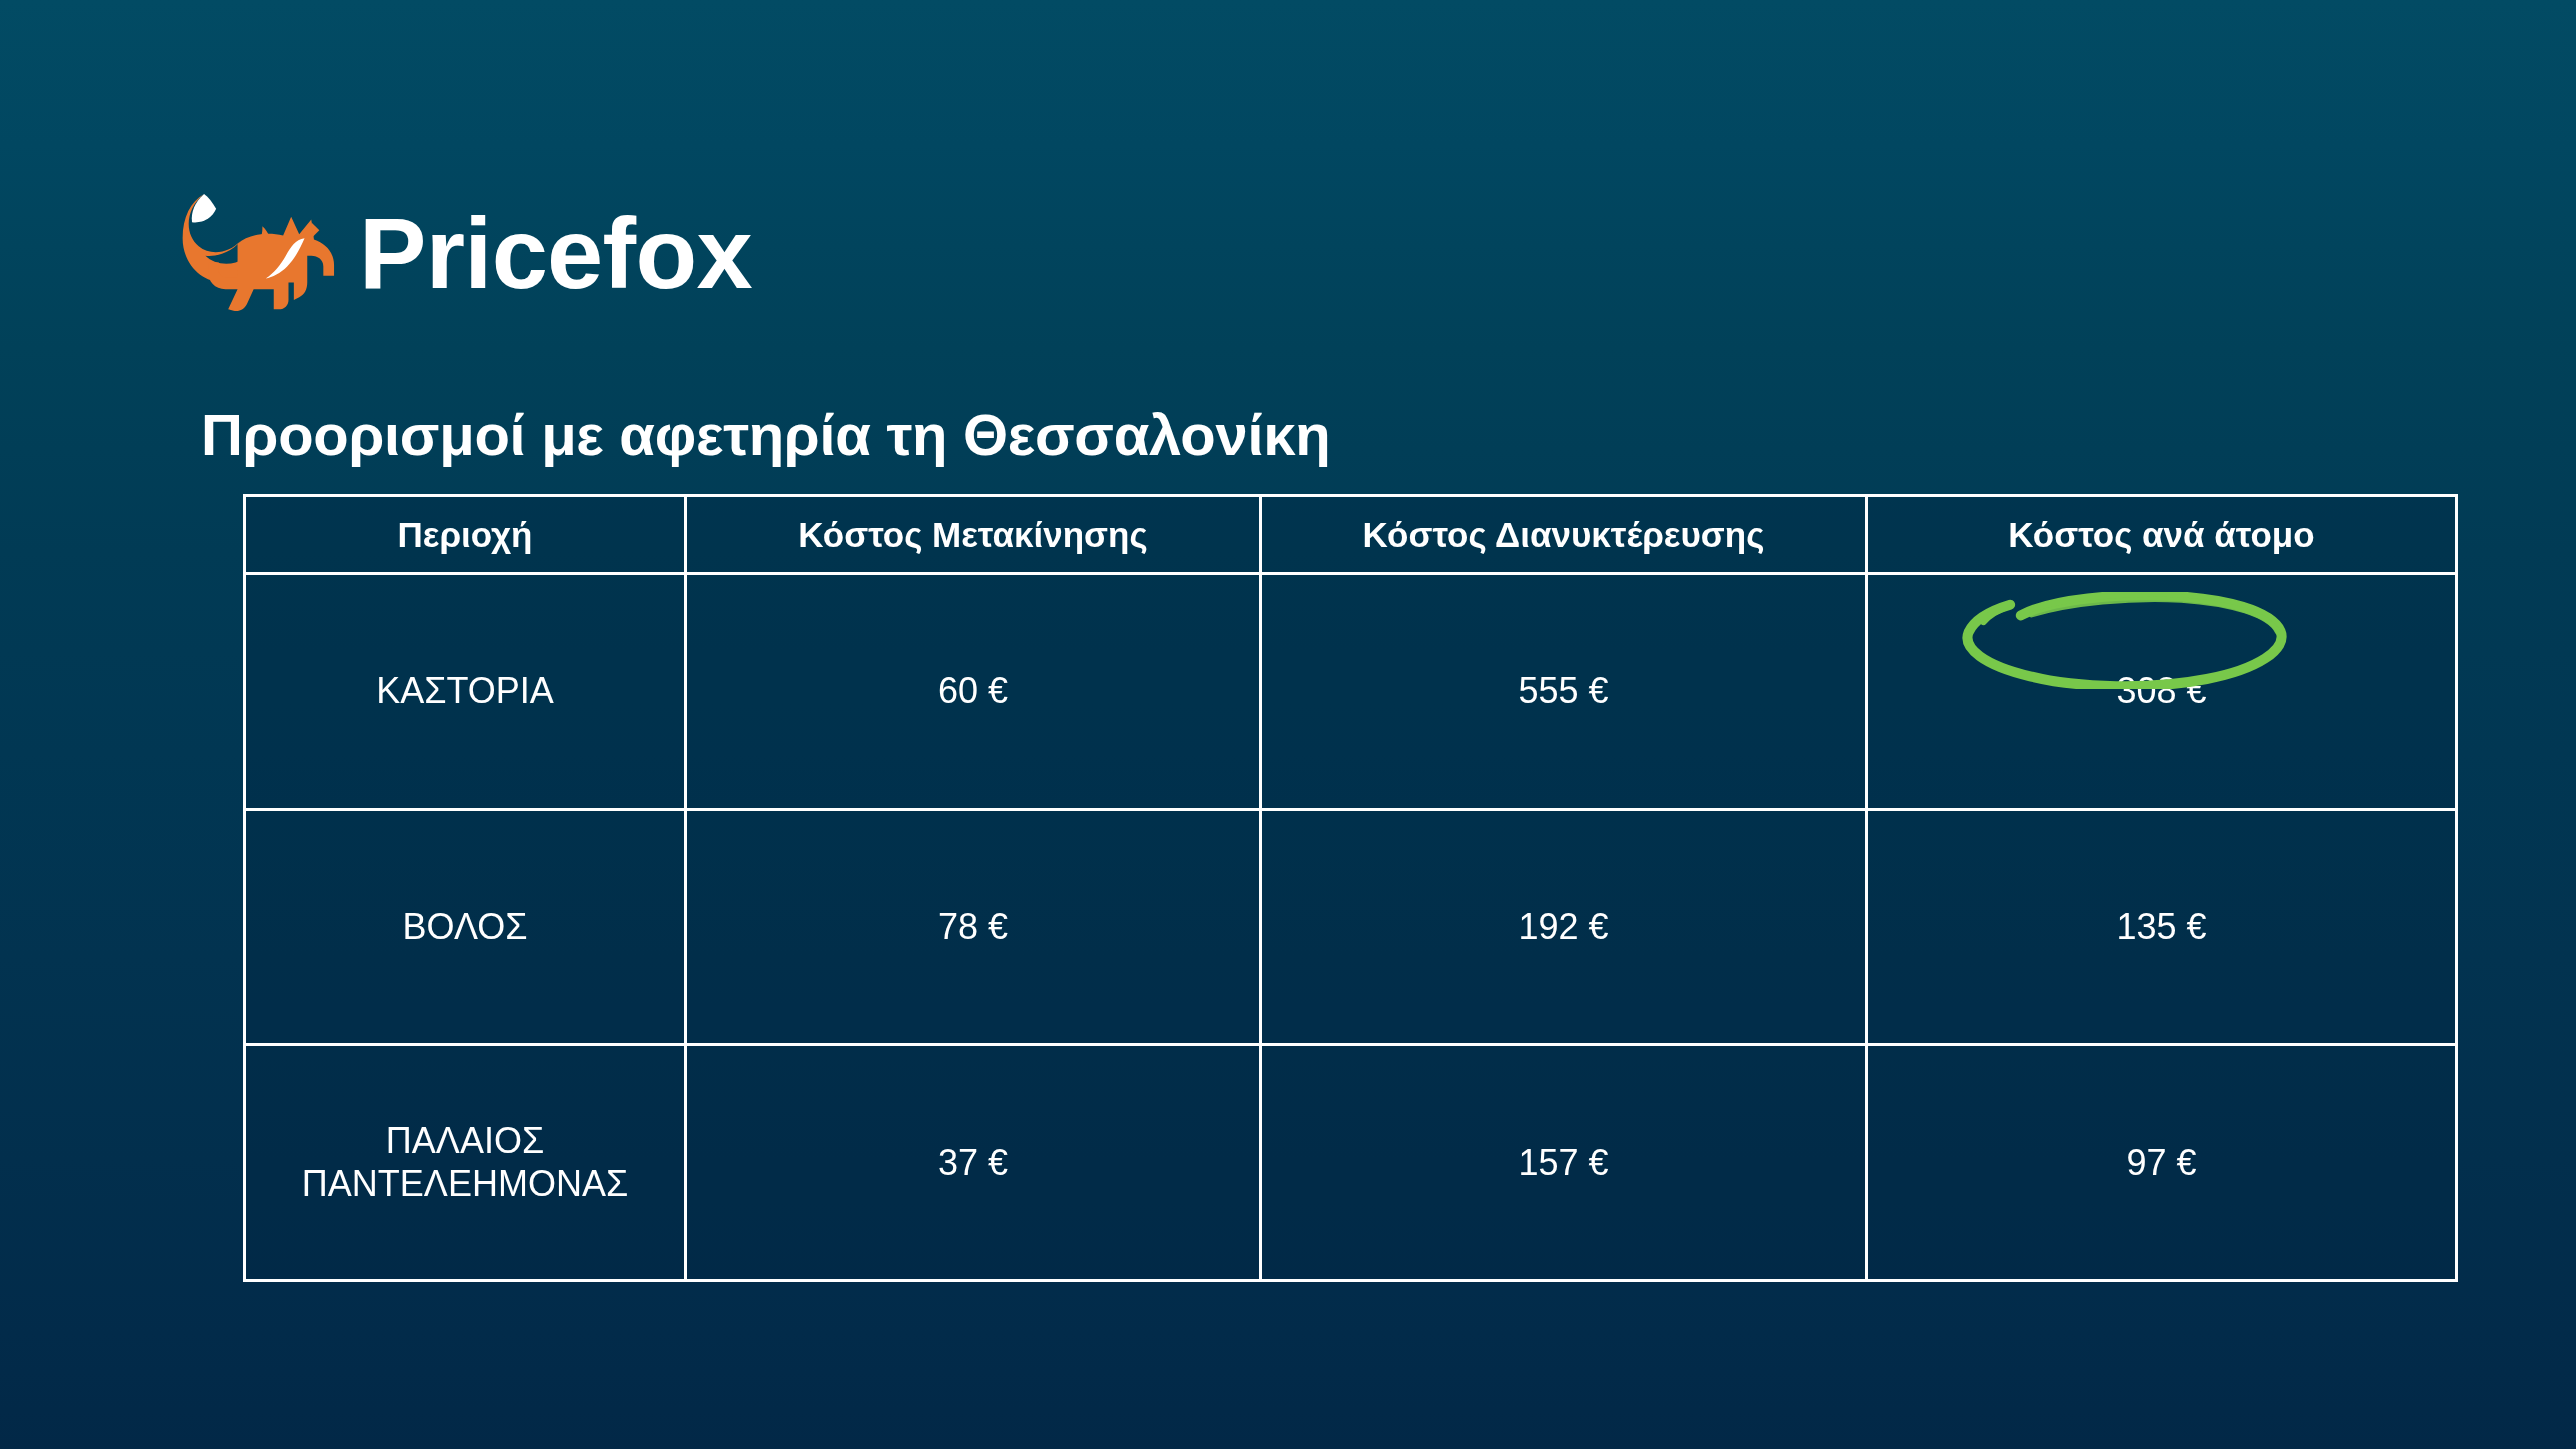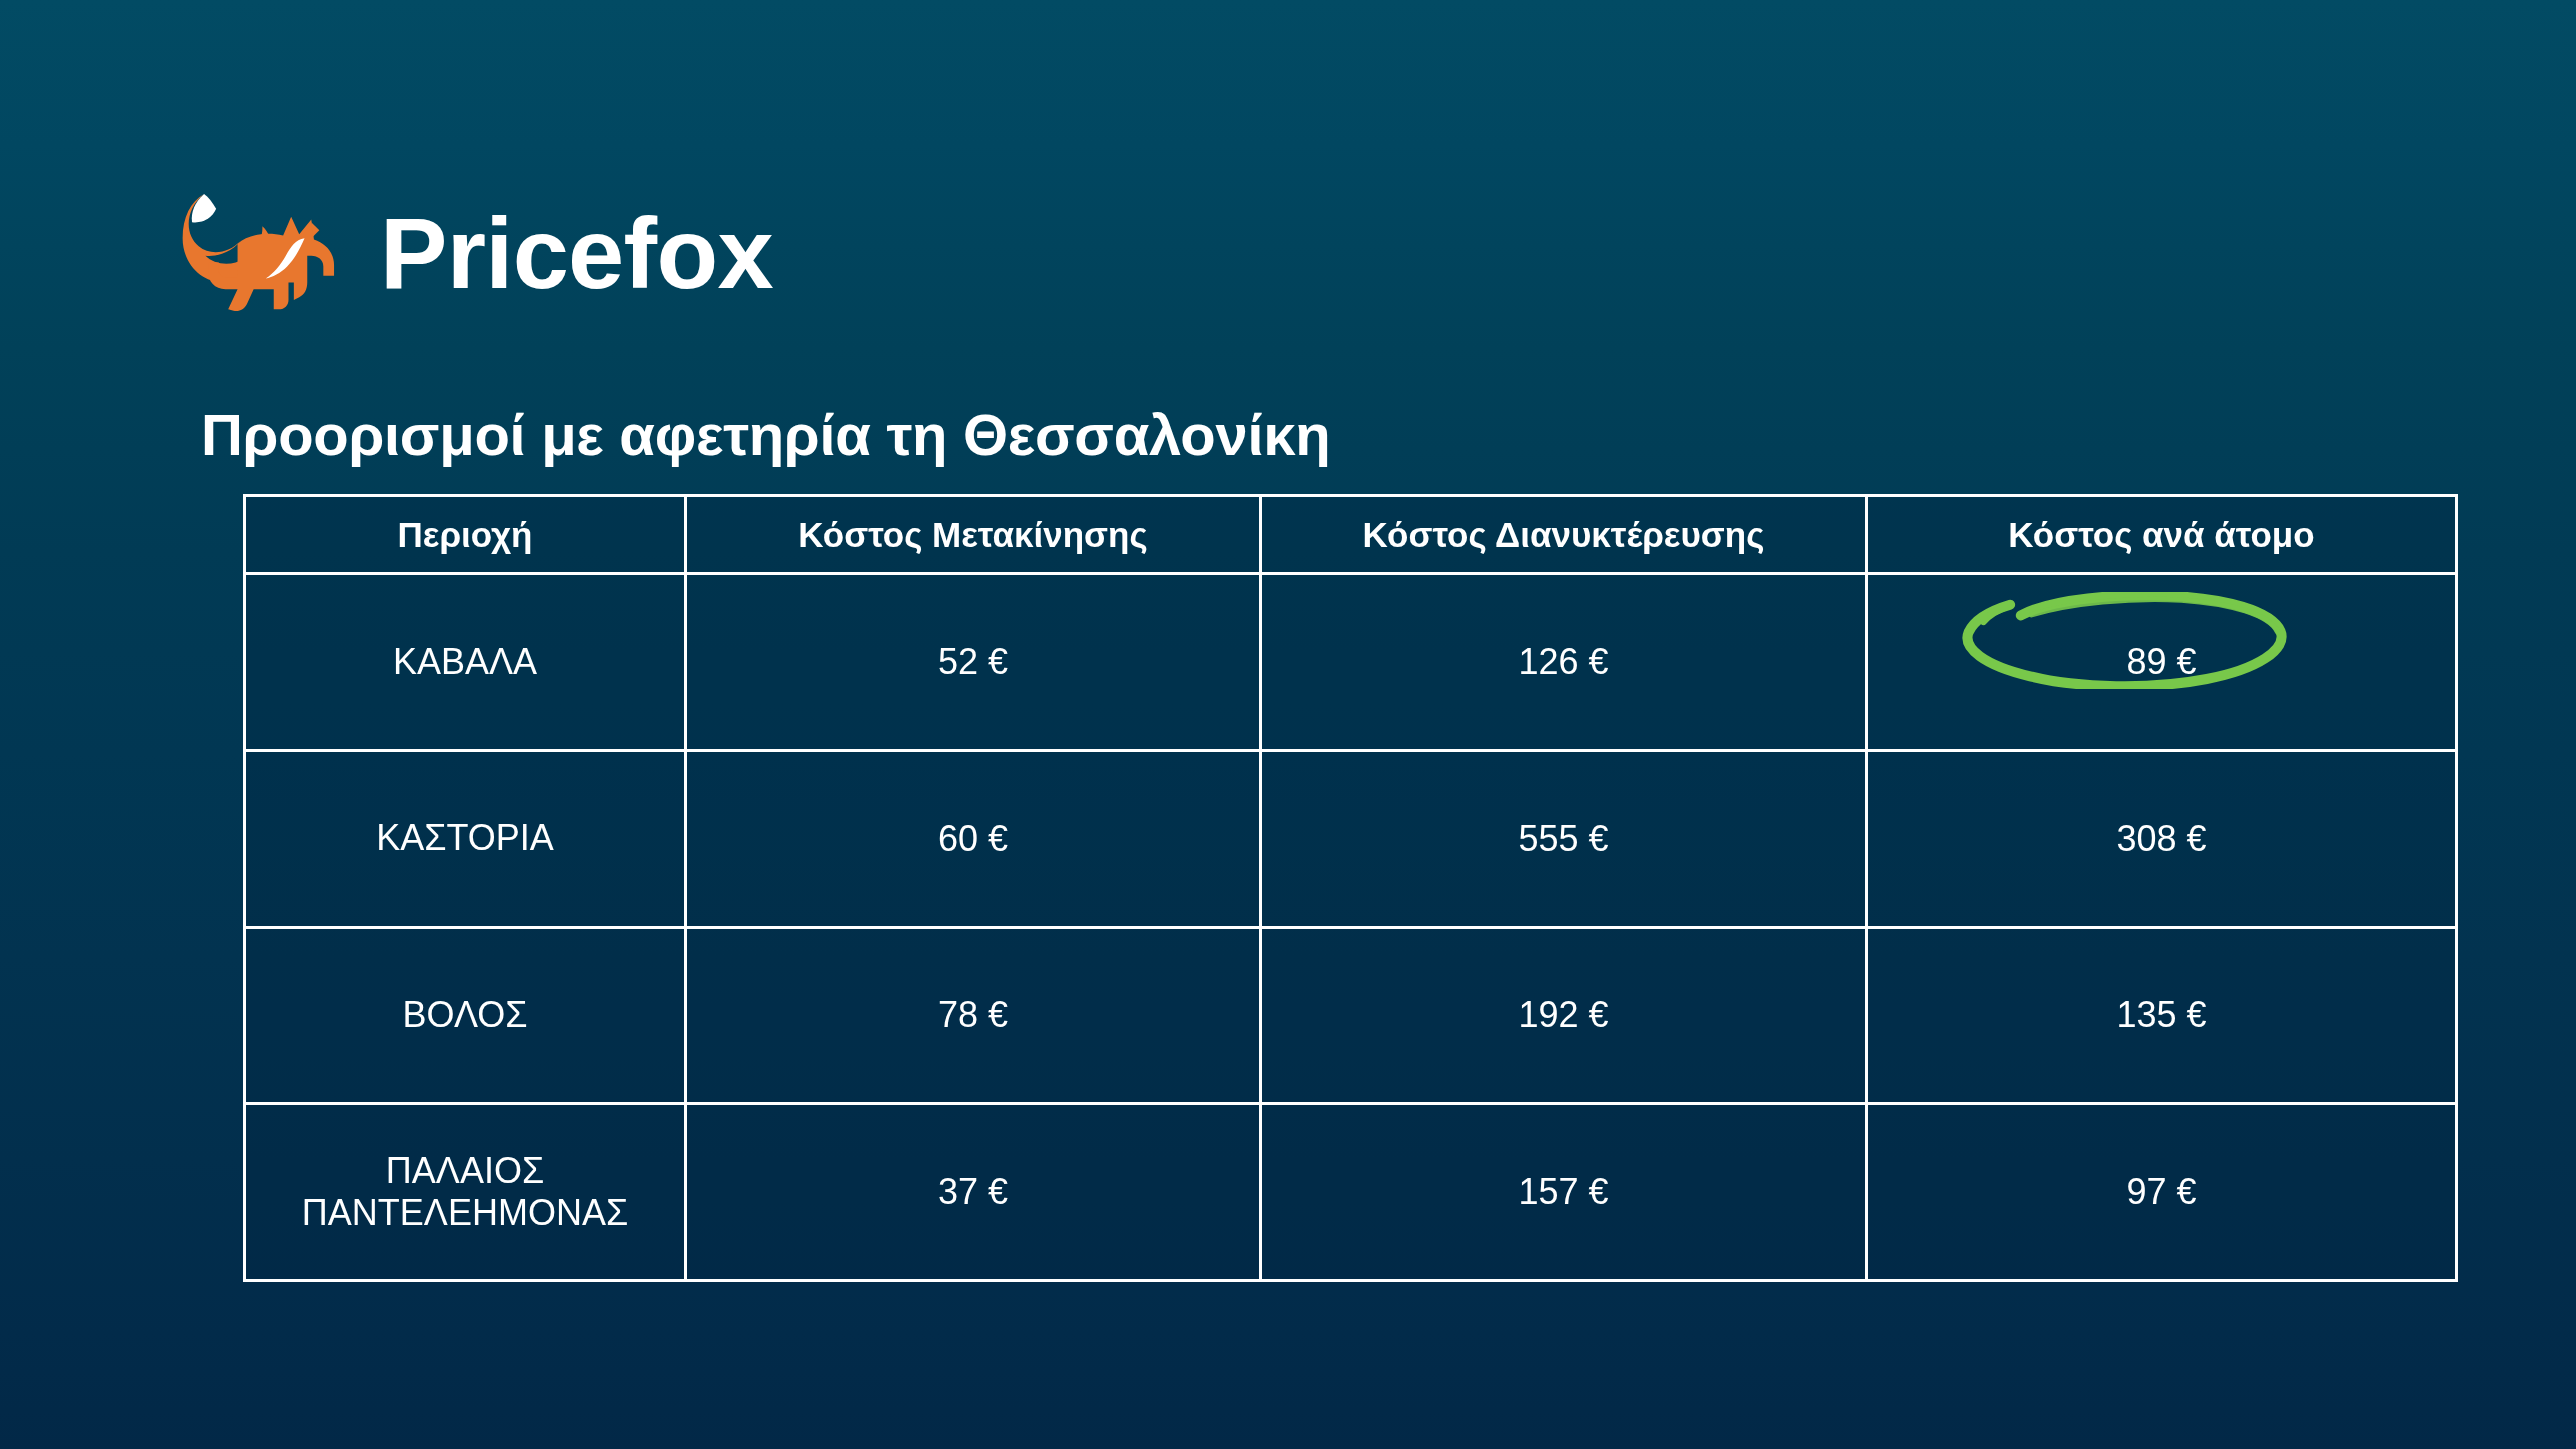--- a/index.html
+++ b/index.html
@@ -27,21 +27,21 @@
         #022847 100%);
   }
 
   
   #brand {
     position: absolute;
     left: 173px;
     top: 182px;
     display: flex;
     align-items: center;
-    gap: 39px;
+    gap: 18px;
   }
   #fox-mark {
     width: 168px;
     height: 134px;
     display: block;
   }
   #wordmark {
     color: #ffffff;
     font-size: 101px;
     font-weight: 700;
@@ -160,28 +160,20 @@
         <tr>
           <th>Περιοχή</th>
           <th>Κόστος Μετακίνησης</th>
           <th>Κόστος Διανυκτέρευσης</th>
           <th>Κόστος ανά άτομο</th>
         </tr>
       </thead>
       <tbody>
         <tr>
           <td class="region-cell">
-              <span class="region-line">ΚΑΒΑΛΑ</span>
-            </td>
-          <td>52 €</td>
-          <td>126 €</td>
-          <td>89 €</td>
-        </tr>
-        <tr>
-          <td class="region-cell">
               <span class="region-line">ΚΑΣΤΟΡΙΑ</span>
             </td>
           <td>60 €</td>
           <td>555 €</td>
           <td>308 €</td>
         </tr>
         <tr>
           <td class="region-cell">
               <span class="region-line">ΒΟΛΟΣ</span>
             </td>

